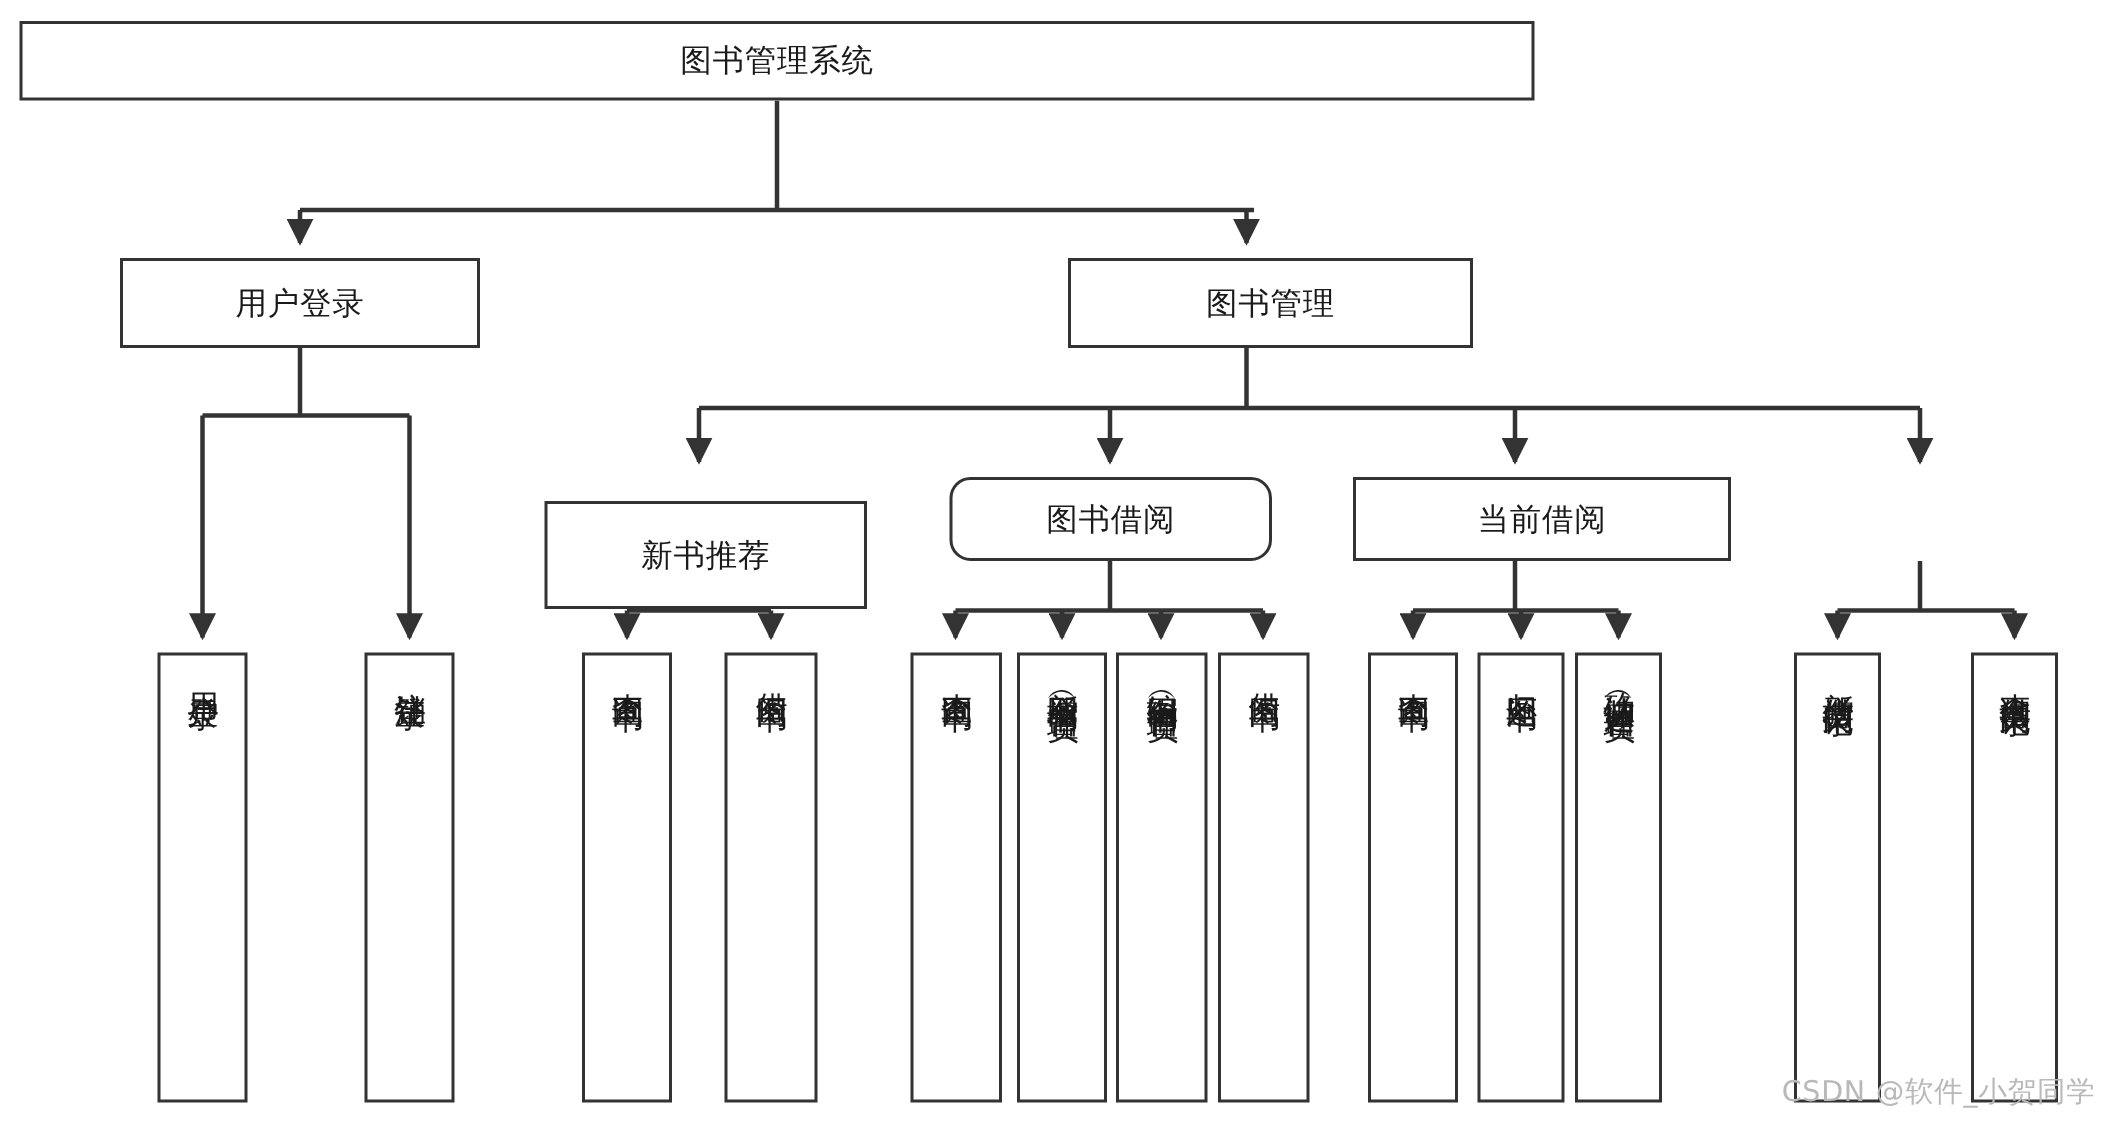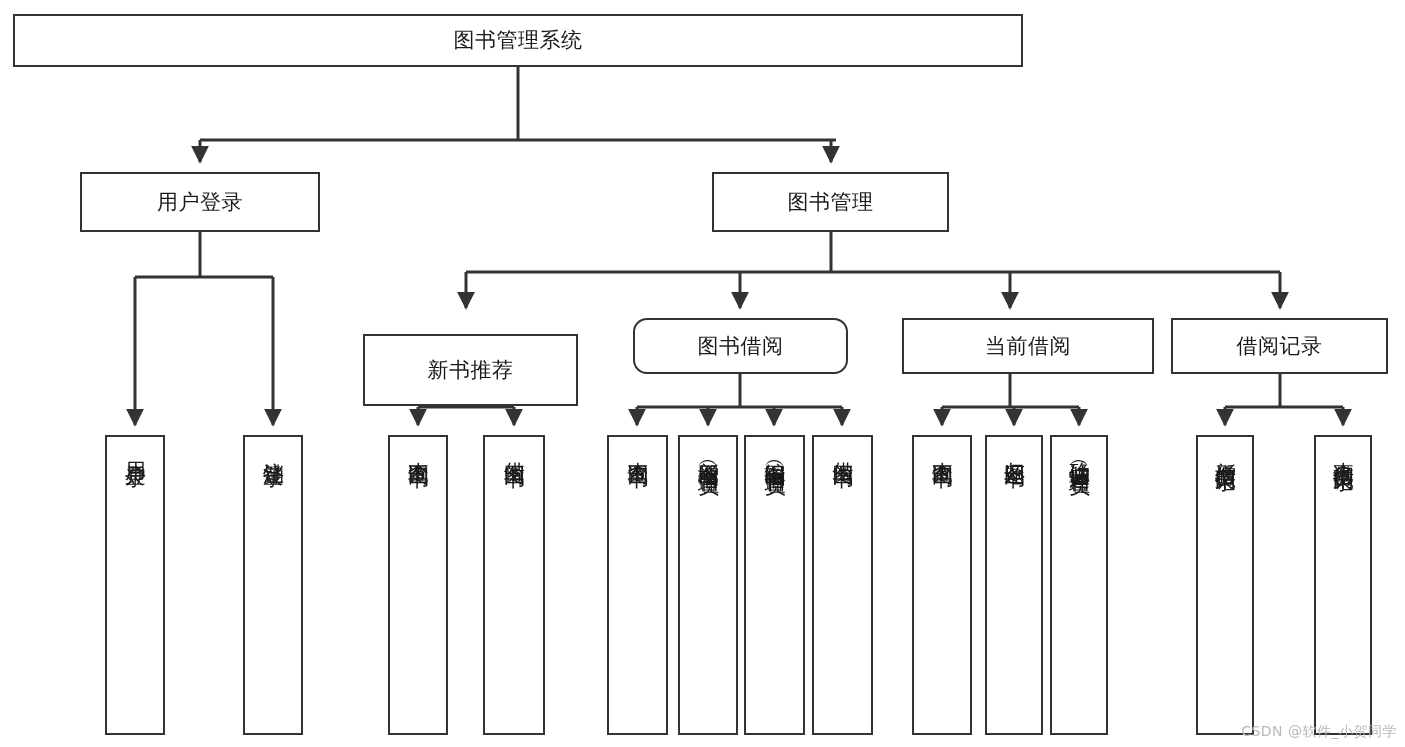--- a/index.html
+++ b/index.html
@@ -57,21 +57,21 @@
     font-size: 21px;
     letter-spacing: 2px;
     line-height: 1.0;
     white-space: nowrap;
     max-height: 100%;
   }
   .watermark {
     position: absolute;
     right: 8px;
     bottom: 6px;
-    font-size: 14px;
+    font-size: 19px;
     color: #b9b9b9;
     white-space: nowrap;
     letter-spacing: 0.5px;
   }
 </style>
 </head>
 <body>
 
 <div id="canvas" style="background: rgb(255, 255, 255);">
 
@@ -125,35 +125,32 @@
     </g>
   </svg>
 
   <div class="node node-root" style="left: 13px; top: 14px; width: 1010px; height: 53px; border-color: rgb(51, 51, 51);">
     <span class="lbl">图书管理系统</span>
   </div>
 
   <div class="node node-l1" style="left: 80px; top: 172px; width: 240px; height: 60px; border-color: rgb(51, 51, 51);">
     <span class="lbl">用户登录</span>
   </div>
-  <div class="node node-l1" style="left: 712px; top: 172px; width: 237px; height: 60px; border-color: rgb(51, 51, 51);">
+  <div class="node node-l1" style="left: 712px; top: 172px; width: 270px; height: 60px; border-color: rgb(51, 51, 51);">
     <span class="lbl">图书管理</span>
   </div>
 
   <div class="node node-l2" style="left: 363px; top: 334px; width: 215px; height: 72px; border-color: rgb(51, 51, 51);">
     <span class="lbl">新书推荐</span>
   </div>
   <div class="node node-l2" style="left: 633px; top: 318px; width: 215px; height: 56px; border-color: rgb(51, 51, 51); border-radius: 14px;">
     <span class="lbl">图书借阅</span>
   </div>
   <div class="node node-l2" style="left: 902px; top: 318px; width: 252px; height: 56px; border-color: rgb(51, 51, 51);">
     <span class="lbl">当前借阅</span>
-  </div>
-  <div class="node node-l2" style="left: 1171px; top: 318px; width: 217px; height: 56px; border-color: rgb(51, 51, 51);">
-    <span class="lbl">借阅记录</span>
   </div>
 
   <div class="node node-leaf" style="left: 105px; top: 435px; width: 60px; height: 300px; border-color: rgb(51, 51, 51);">
     <span class="lbl">用户登录</span>
   </div>
   <div class="node node-leaf" style="left: 243px; top: 435px; width: 60px; height: 300px; border-color: rgb(51, 51, 51);">
     <span class="lbl">注销登录</span>
   </div>
   <div class="node node-leaf" style="left: 388px; top: 435px; width: 60px; height: 300px; border-color: rgb(51, 51, 51);">
     <span class="lbl">查询图书</span>

